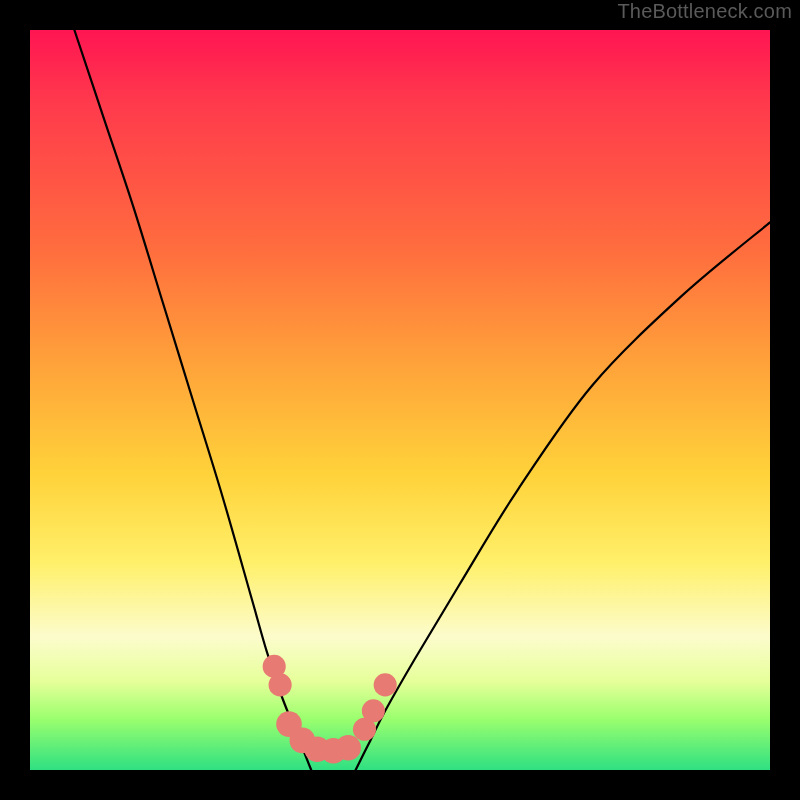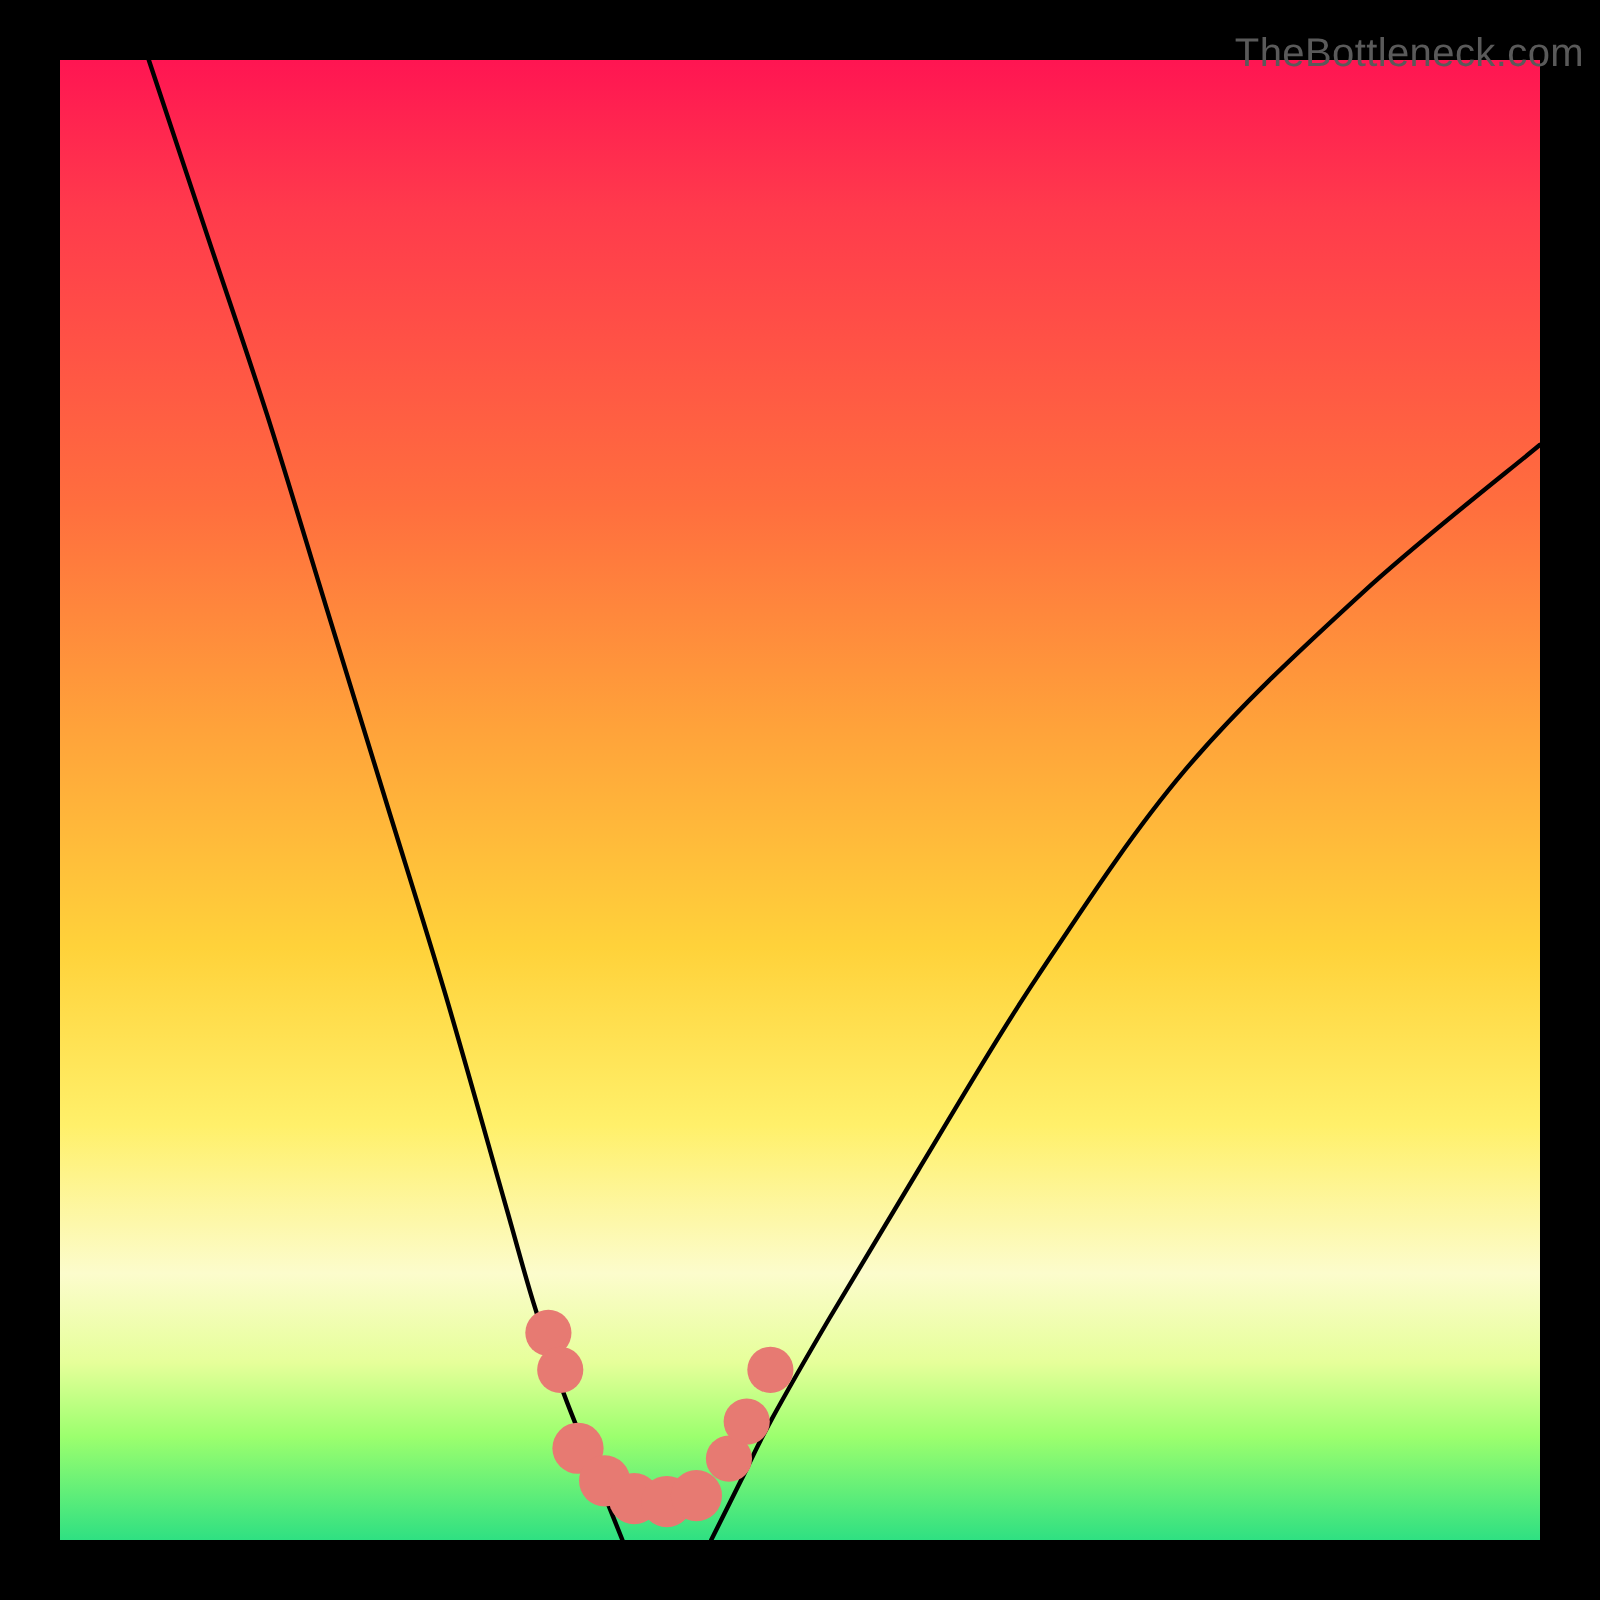--- a/index.html
+++ b/index.html
@@ -33,21 +33,21 @@
       #ffd23a 60%,
       #fff06a 72%,
       #fcfccc 82%,
       #e6ff9a 88%,
       #9cff6e 93%,
       #2fe082 100%
     );
   }
   .watermark {
     position: absolute;
-    top: 16px;
+    top: 0;
     right: 8px;
     color: #5a5a5a;
     font-size: 20px;
     font-weight: 500;
     letter-spacing: 0.2px;
     user-select: none;
   }
   svg.curves {
     position: absolute;
     left: 0;

